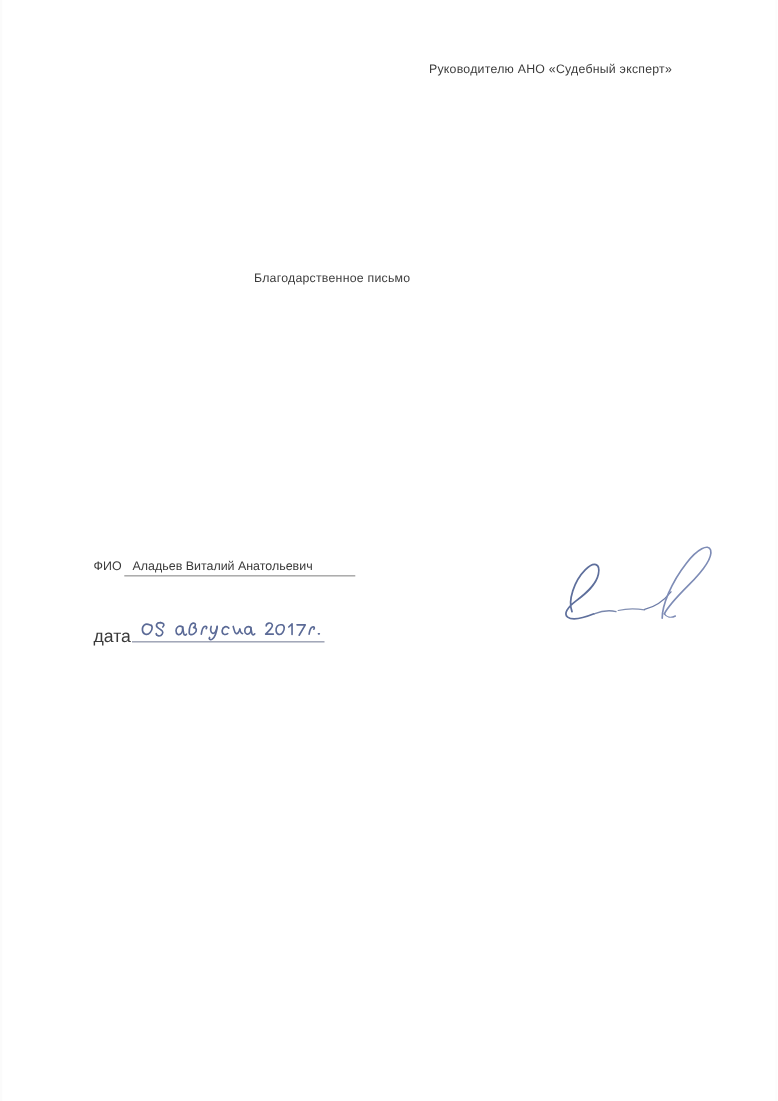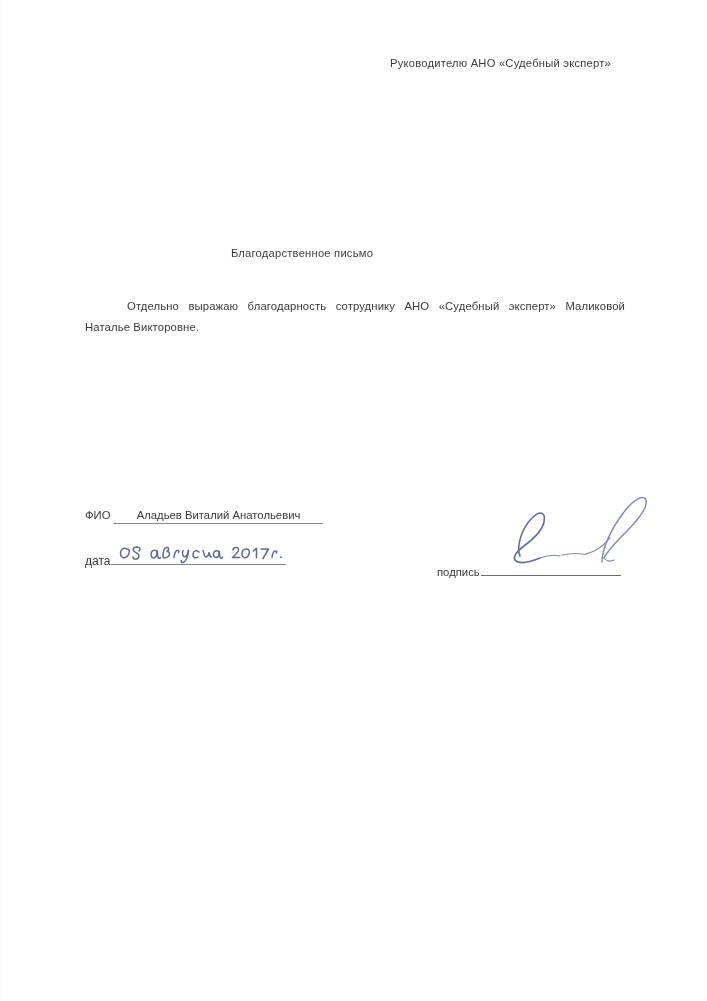--- a/index.html
+++ b/index.html
@@ -83,21 +83,20 @@
     margin-bottom: 0;
   }
 
   
   #signature-area {
     position: absolute;
     left: 0;
     top: 500px;
     width: 598px;
     height: 100px;
-    text-align: center;
   }
   #fio-row {
     position: absolute;
     left: 85px;
     top: 9px;
     font-size: 11.3px;
     color: #3a3a3a;
     white-space: nowrap;
   }
   #fio-label {
@@ -108,22 +107,22 @@
     min-width: 196px;
     margin-left: 2px;
     padding: 0 6px 2px 8px;
     border-bottom: 1px solid #8a8a8a;
     color: #3a3a3a;
   }
 
   #date-row {
     position: absolute;
     left: 85px;
-    top: 47px;
-    font-size: 12px;
+    top: 66px;
+    font-size: 16px;
     color: #3a3a3a;
     white-space: nowrap;
   }
   #date-value {
     display: inline-block;
     position: relative;
     min-width: 175px;
     margin-left: 1px;
     border-bottom: 1px solid #7d849c;
     height: 17px;
@@ -170,21 +169,20 @@
   <div id="scan-edge-left"></div>
   <div id="scan-edge-right"></div>
 
   <div id="addressee-block">
     <div class="addressee-line">Руководителю АНО «Судебный эксперт»</div>
   </div>
 
   <div id="doc-title">Благодарственное письмо</div>
 
   <div id="body-text">
-    <p class="body-paragraph">Отдельно выражаю благодарность сотруднику АНО «Судебный эксперт» Маликовой Наталье Викторовне.</p>
   </div>
 
   <div id="signature-area">
 
     <div id="fio-row">
       <span id="fio-label">ФИО</span><span id="fio-value">Аладьев Виталий Анатольевич</span>
     </div>
 
     <div id="date-row">
       <span id="date-label">дата</span><span id="date-value" title="08 августа 2017г.">
@@ -223,23 +221,20 @@
             <path d="M148 13 L155.5 13 L150 22.5"></path>
 
             <path d="M159 21.5 C159.5 18, 160.5 15.5, 162 15 C163.8 14.5, 164.2 16, 163.3 17"></path>
 
             <path d="M167.5 21.2 L168.3 21.2"></path>
           </g>
         </svg>
       </span>
     </div>
 
-    <div id="podpis-row">
-      <span id="podpis-label">подпись</span><span id="podpis-line"></span>
-    </div>
 
     <svg id="signature-ink" width="160" height="90" viewBox="0 0 160 90">
       <g fill="none" stroke="#6b7ba3" stroke-linecap="round" stroke-linejoin="round">
 
         <path d="M22 72 C18 62, 24 44, 34 34 C42 26, 48 28, 46 38
                  C44 48, 34 56, 26 62 C18 68, 14 74, 18 77
                  C22 80, 32 78, 42 74" stroke="#5e6f9c" stroke-width="1.6"></path>
 
         <path d="M42 74 C50 71, 56 70.5, 62 72" stroke="#7a88ad" stroke-width="1.2"></path>
         <path d="M64 71 C72 69, 80 69, 88 70.5" stroke="#8390b3" stroke-width="1.1"></path>

